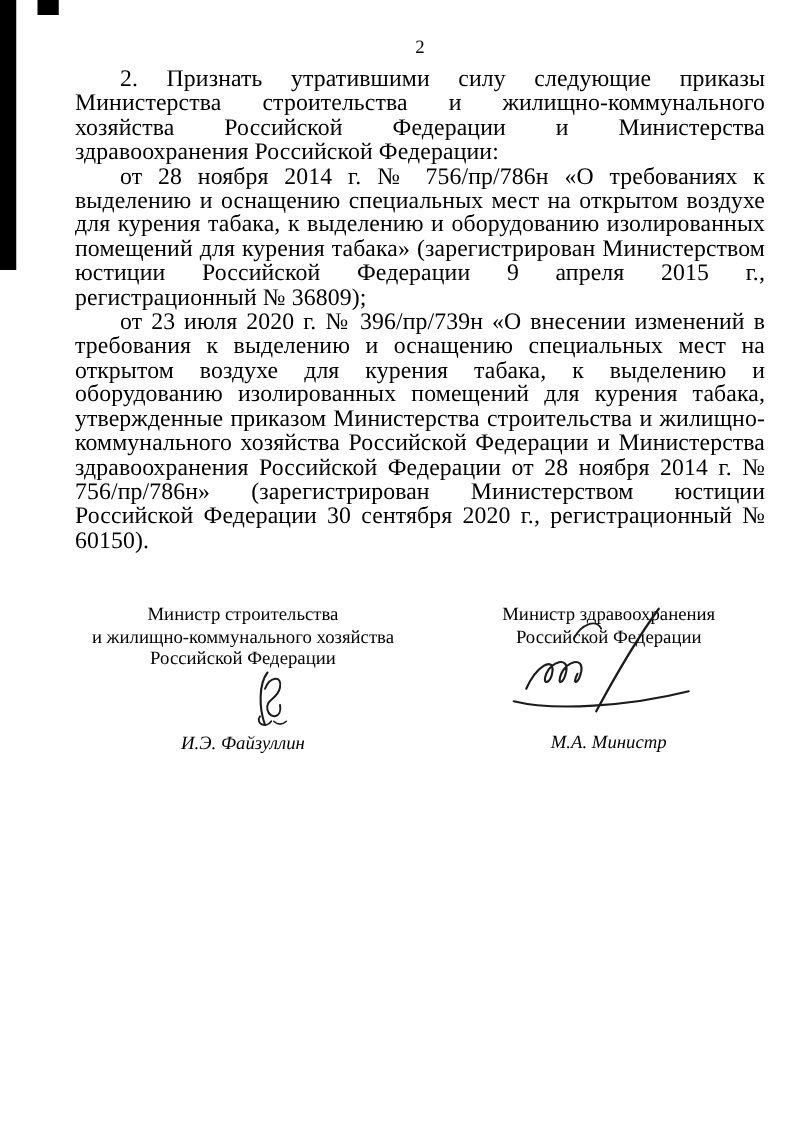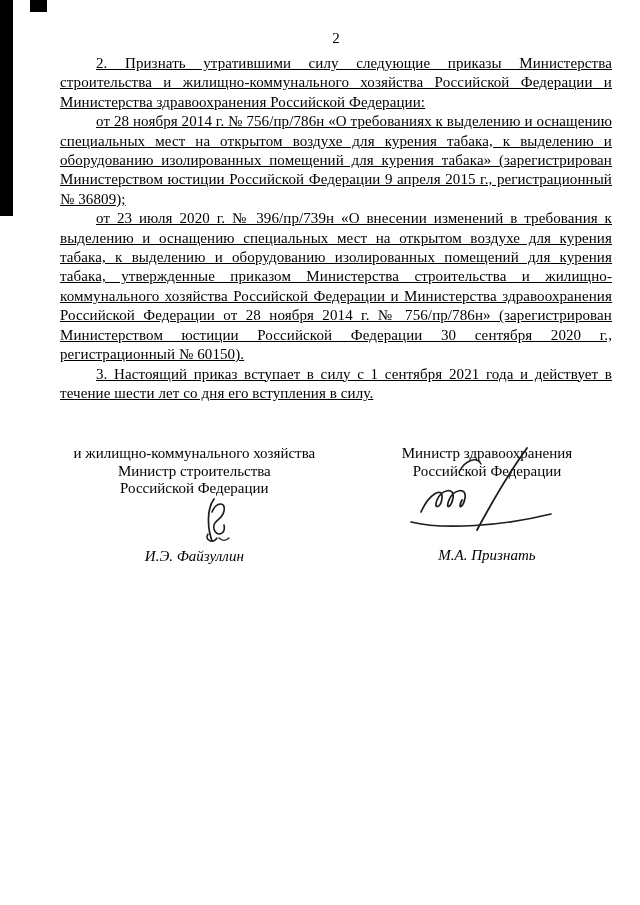--- a/index.html
+++ b/index.html
@@ -32,26 +32,25 @@
     top: 30px;
     width: 552px;
   }
   .page-number {
     text-align: center;
     font-size: 15px;
     margin-bottom: 7px;
   }
   .content p {
     margin: 0;
-    font-size: 15px;
+    font-size: 19px;
     line-height: 19.4px;
     text-align: justify;
     text-indent: 36px;
     letter-spacing: 0.1px;
-    text-decoration: underline;
   }
   .sig-row {
     margin-top: 42px;
     display: flex;
     justify-content: space-between;
     padding: 0 8px 0 12px;
   }
   .sig-col {
     display: flex;
     flex-direction: column;
@@ -89,28 +88,27 @@
   <div class="artifact-bar"></div>
   <div class="artifact-square"></div>
 
   <div class="content">
 
     <div class="page-number">2</div>
 
     <p>2. Признать утратившими силу следующие приказы Министерства строительства и жилищно-коммунального хозяйства Российской Федерации и Министерства здравоохранения Российской Федерации:</p>
     <p>от 28 ноября 2014 г. № 756/пр/786н «О требованиях к выделению и оснащению специальных мест на открытом воздухе для курения табака, к выделению и оборудованию изолированных помещений для курения табака» (зарегистрирован Министерством юстиции Российской Федерации 9 апреля 2015 г., регистрационный № 36809);</p>
     <p>от 23 июля 2020 г. № 396/пр/739н «О внесении изменений в требования к выделению и оснащению специальных мест на открытом воздухе для курения табака, к выделению и оборудованию изолированных помещений для курения табака, утвержденные приказом Министерства строительства и жилищно-коммунального хозяйства Российской Федерации и Министерства здравоохранения Российской Федерации от 28 ноября 2014 г. № 756/пр/786н» (зарегистрирован Министерством юстиции Российской Федерации 30 сентября 2020 г., регистрационный № 60150).</p>
-    <p>3. Настоящий приказ вступает в силу с 1 сентября 2021 года и действует в течение шести лет со дня его вступления в силу.</p>
 
     <div class="sig-row">
 
       <div class="sig-col left">
         <div class="sig-title">
+          <div>Министр строительства</div>
           <div>и жилищно-коммунального хозяйства</div>
-          <div>Министр строительства</div>
           <div>Российской Федерации</div>
         </div>
         <div class="sig-box left-box">
           <svg class="sig-svg left-sig" width="64" height="54" viewBox="0 0 64 54">
             <path d="M28 5 C21 14, 21 33, 26 47" stroke-width="1.7"></path>
             <path d="M26 18 C30 8, 40 7, 38 17 C36 27, 26 26, 28 35 C30 43, 40 41, 38 31" stroke-width="1.6"></path>
             <path d="M22 40 c-4 6, 5 10, 9 4" stroke-width="1.5"></path>
             <path d="M33 44 c3 3, 7 3, 10 0" stroke-width="1.3"></path>
           </svg>
         </div>
@@ -123,18 +121,18 @@
           <div>Российской Федерации</div>
         </div>
         <div class="sig-box right-box">
           <svg class="sig-svg right-sig" width="180" height="100" viewBox="0 0 180 100">
             <path d="M128 6 C112 28, 92 62, 78 88" stroke-width="1.8"></path>
             <path d="M22 70 C30 52, 44 44, 43 56 C42 66, 34 68, 38 58 C42 48, 56 44, 54 56 C52 66, 46 68, 50 58 C54 48, 68 44, 66 56 C64 66, 58 68, 63 58" stroke-width="1.7"></path>
             <path d="M12 80 C44 88, 104 84, 152 72" stroke-width="1.7"></path>
             <path d="M60 30 C66 18, 78 14, 82 22" stroke-width="1.4"></path>
           </svg>
         </div>
-        <div class="sig-name">М.А. Признать</div>
+        <div class="sig-name">М.А. Министр</div>
       </div>
 
     </div>
   </div>
 </div>
 
 </body></html>

